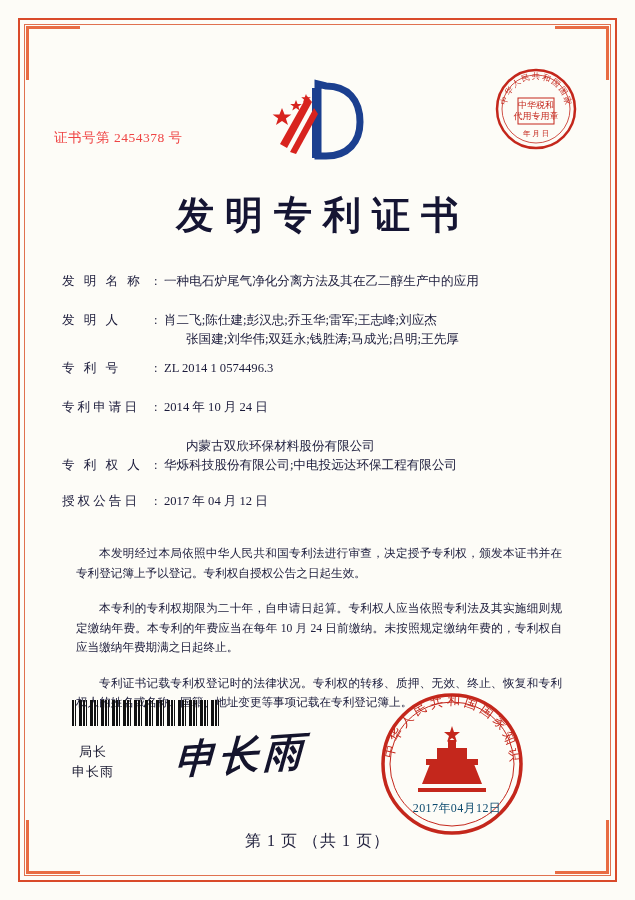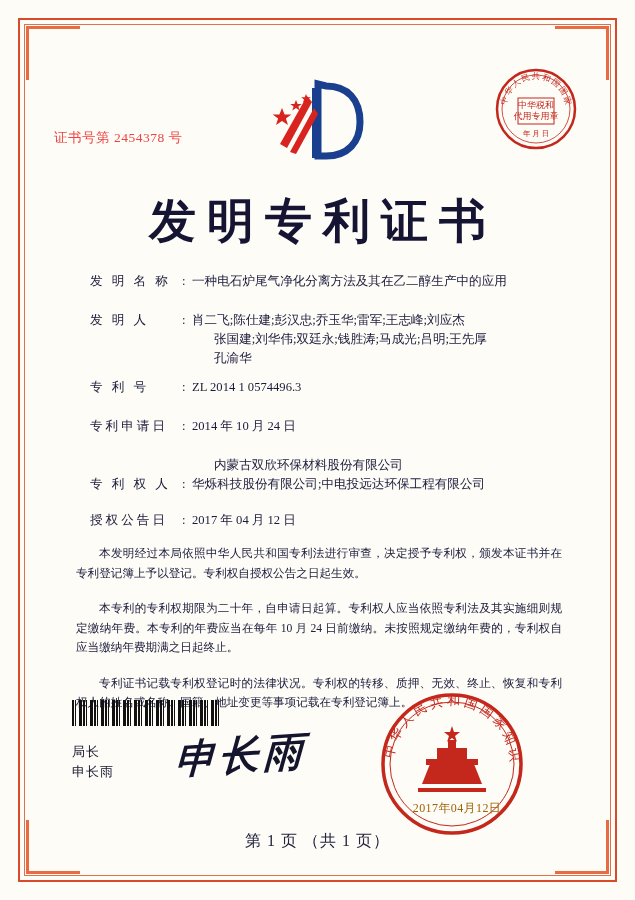--- a/index.html
+++ b/index.html
@@ -63,21 +63,21 @@
   .red-seal-top {
     position: absolute;
     right: 56px; top: 66px;
     width: 86px; height: 86px;
   }
 
   .main-title {
     position: absolute;
     left: 0; right: 0; top: 190px;
     text-align: center;
-    font-size: 47px;
+    font-size: 38px;
     letter-spacing: 11px;
     font-weight: bold;
     color: #151533;
     font-family: "Liberation Serif", "DejaVu Serif", serif;
     text-indent: 11px;
   }
 
   
   .fields {
     position: absolute;
@@ -90,21 +90,20 @@
   .frow {
     display: flex;
     align-items: flex-start;
     margin-bottom: 10px;
   }
   .flabel {
     width: 92px;
     flex: 0 0 92px;
     white-space: nowrap;
     letter-spacing: 3px;
-    margin-left: 28px;
   }
   .fcolon {
     flex: 0 0 10px;
     width: 10px;
     text-align: left;
   }
   .fvalue {
     flex: 1 1 auto;
   }
   .fvalue .line { display: block; }
@@ -144,32 +143,33 @@
     position: absolute;
     left: 378px; top: 690px;
     width: 148px; height: 148px;
   }
   .seal-date {
     position: absolute;
     left: 392px; top: 800px;
     width: 130px;
     text-align: center;
     font-size: 12px;
-    color: #a16207;
+    color: #0c4a6e;
     letter-spacing: 0.4px;
   }
 
   
   .sig-block {
     position: absolute;
     left: 72px; top: 742px;
     font-size: 13px;
     line-height: 20px;
     color: #16162e;
     letter-spacing: 1px;
+    text-align: center;
   }
   .handwriting {
     position: absolute;
     left: 175px; top: 728px;
     font-size: 40px;
     font-family: "DejaVu Serif", serif;
     font-style: italic;
     font-weight: bold;
     color: #14142c;
     letter-spacing: 4px;
@@ -236,21 +236,20 @@
       <span class="fcolon">:</span>
       <span class="fvalue">一种电石炉尾气净化分离方法及其在乙二醇生产中的应用</span>
     </div>
 
     <div class="frow">
       <span class="flabel">发 明 人</span>
       <span class="fcolon">:</span>
       <span class="fvalue">
         <span class="line">肖二飞;陈仕建;彭汉忠;乔玉华;雷军;王志峰;刘应杰</span>
         <span class="line indent-1">张国建;刘华伟;双廷永;钱胜涛;马成光;吕明;王先厚</span>
-        <span class="line indent-1">孔渝华</span>
       </span>
     </div>
 
     <div class="frow gap-lg">
       <span class="flabel">专 利 号</span>
       <span class="fcolon">:</span>
       <span class="fvalue">ZL 2014 1 0574496.3</span>
     </div>
 
     <div class="frow gap-lg">

